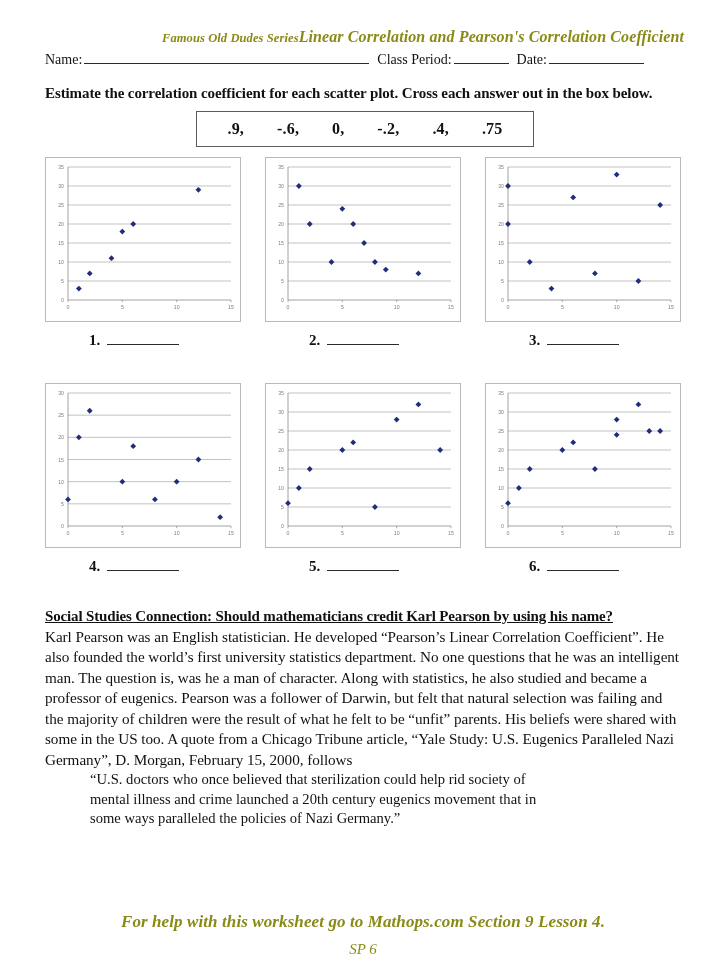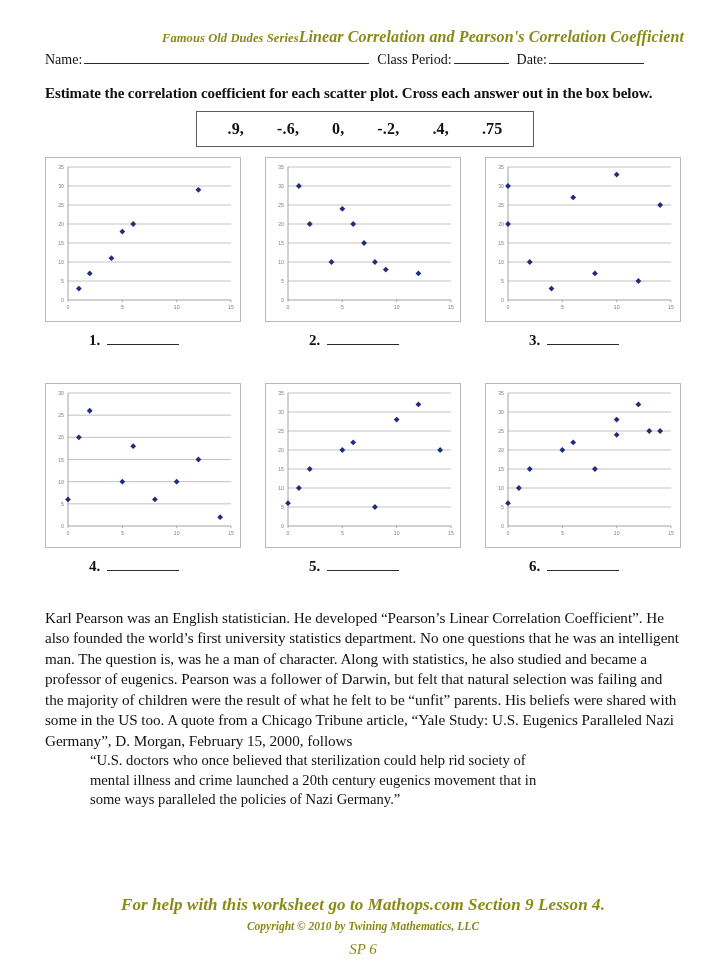--- a/index.html
+++ b/index.html
@@ -480,23 +480,23 @@
           </svg>
         </div>
       <div class="ans-line">
         <span class="num">6.</span>
         <span class="blank"></span>
       </div>
     </div>
   </div>
 
   <div class="ss-section">
+    <div class="ss-heading">Social Studies Connection:  Should mathematicians credit Karl Pearson by using his name?</div>
     <div class="ss-body">Karl Pearson was an English statistician.  He developed “Pearson’s Linear Correlation Coefficient”.  He also founded the world’s first university statistics department.  No one questions that he was an intelligent man.  The question is, was he a man of character.  Along with statistics, he also studied and became a professor of eugenics.  Pearson was a follower of Darwin, but felt that natural selection was failing and the majority of children were the result of what he felt to be “unfit” parents.   His beliefs were shared with some in the US too.  A quote from a Chicago Tribune article, “Yale Study: U.S. Eugenics Paralleled Nazi Germany”, D. Morgan, February 15, 2000, follows</div>
     <div class="ss-quote">“U.S. doctors who once believed that sterilization could help rid society of mental illness and crime launched a 20th century eugenics movement that in some ways paralleled the policies of Nazi Germany.”</div>
   </div>
 
   <div class="footer">
     <div class="foot-help">For help with this worksheet go to Mathops.com Section 9 Lesson 4.</div>
-    <div class="foot-copy">Copyright © 2010 by Twining Mathematics, LLC</div>
     <div class="foot-code">SP 6</div>
   </div>
 
 </div>
 
 </body></html>

